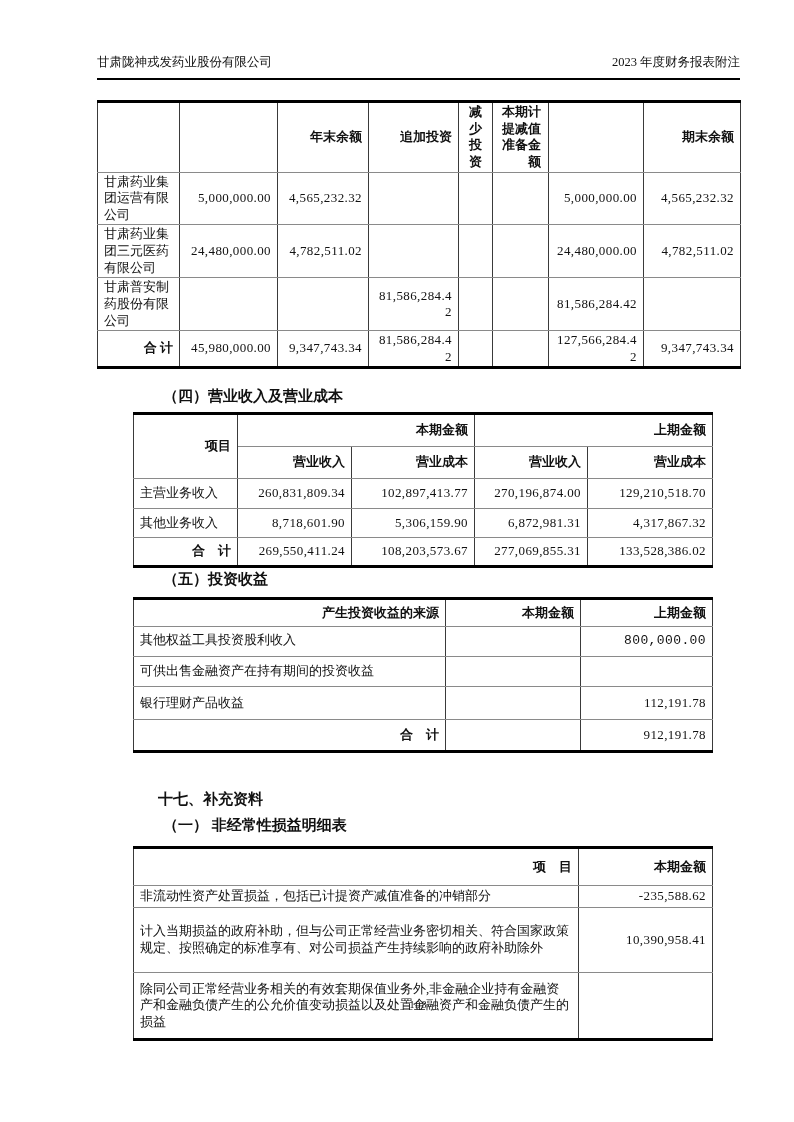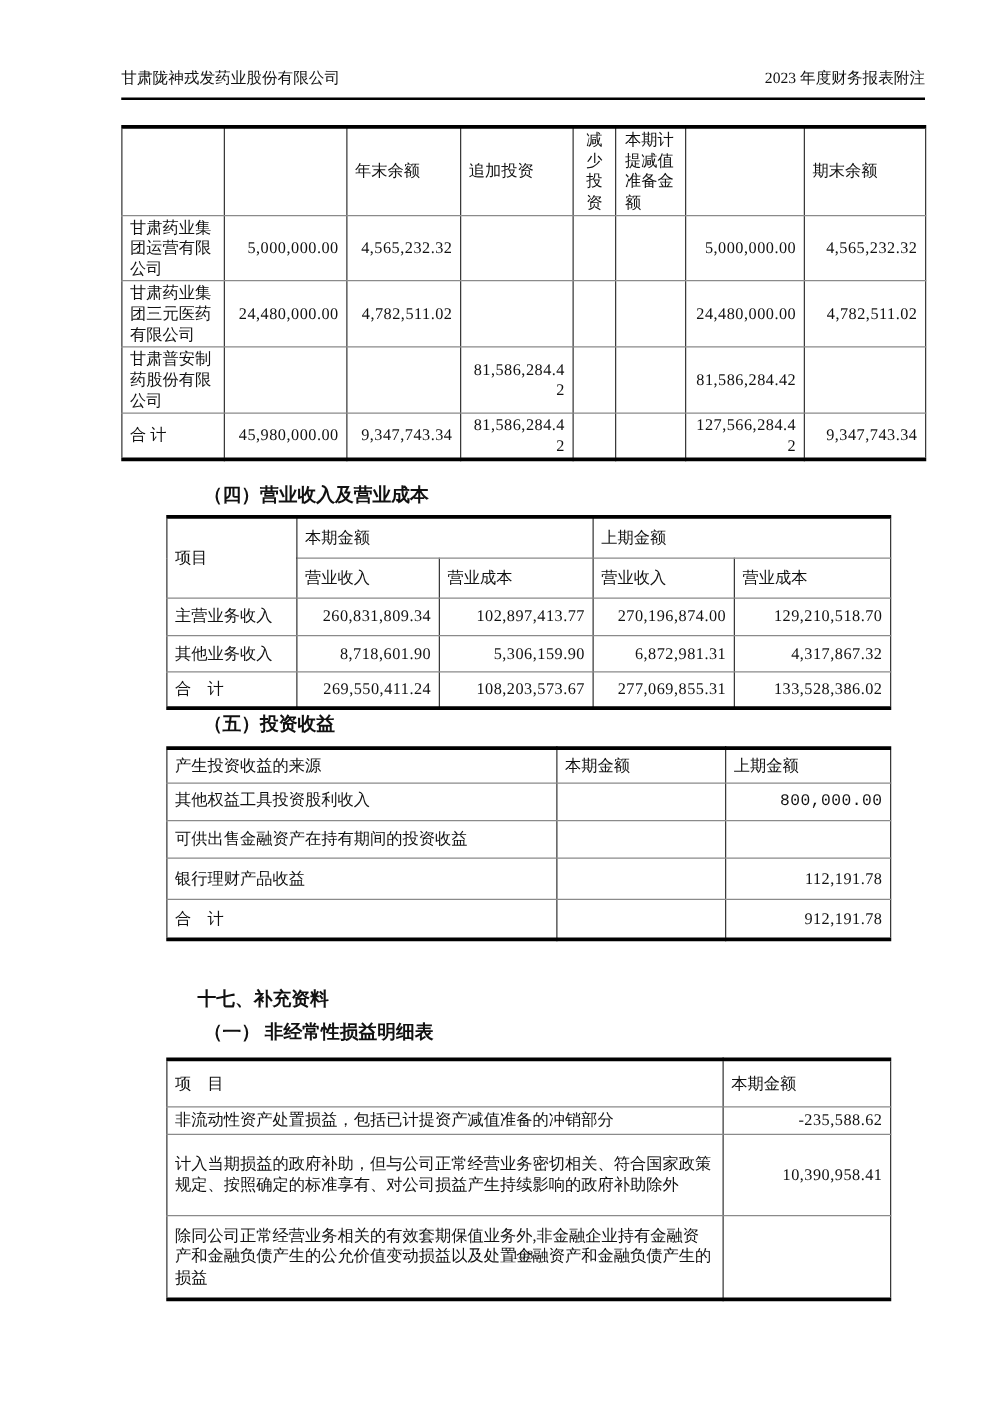--- a/index.html
+++ b/index.html
@@ -20,21 +20,21 @@
   table.t{
     position:absolute;border-collapse:collapse;table-layout:fixed;
     border-top:3px solid #000;border-bottom:3px solid #000;
   }
   table.t td{
     font-size:13px;line-height:1.28;padding:1px 6px;overflow:hidden;
     border-left:1px solid #3a3a3a;border-right:1px solid #3a3a3a;
     border-top:1px solid #8a8a8a;border-bottom:1px solid #8a8a8a;
     vertical-align:middle;word-break:break-all;
   }
-  .ct{text-align:left;}
+  .ct{text-align:right;font-weight:bold;}
   .nm{text-align:left;padding:2px 4px 2px 5px;}
   .num{text-align:right;letter-spacing:0.4px;padding-right:7px;}
   .vtop{vertical-align:top;padding-top:4px;}
   .titleB{font-weight:bold;font-size:15px;white-space:nowrap;}
   .footer{left:97px;top:999px;width:643px;text-align:center;font-size:10px;letter-spacing:1px;}
 </style>
 </head>
 <body>
 
 <div class="abs doc-header">

